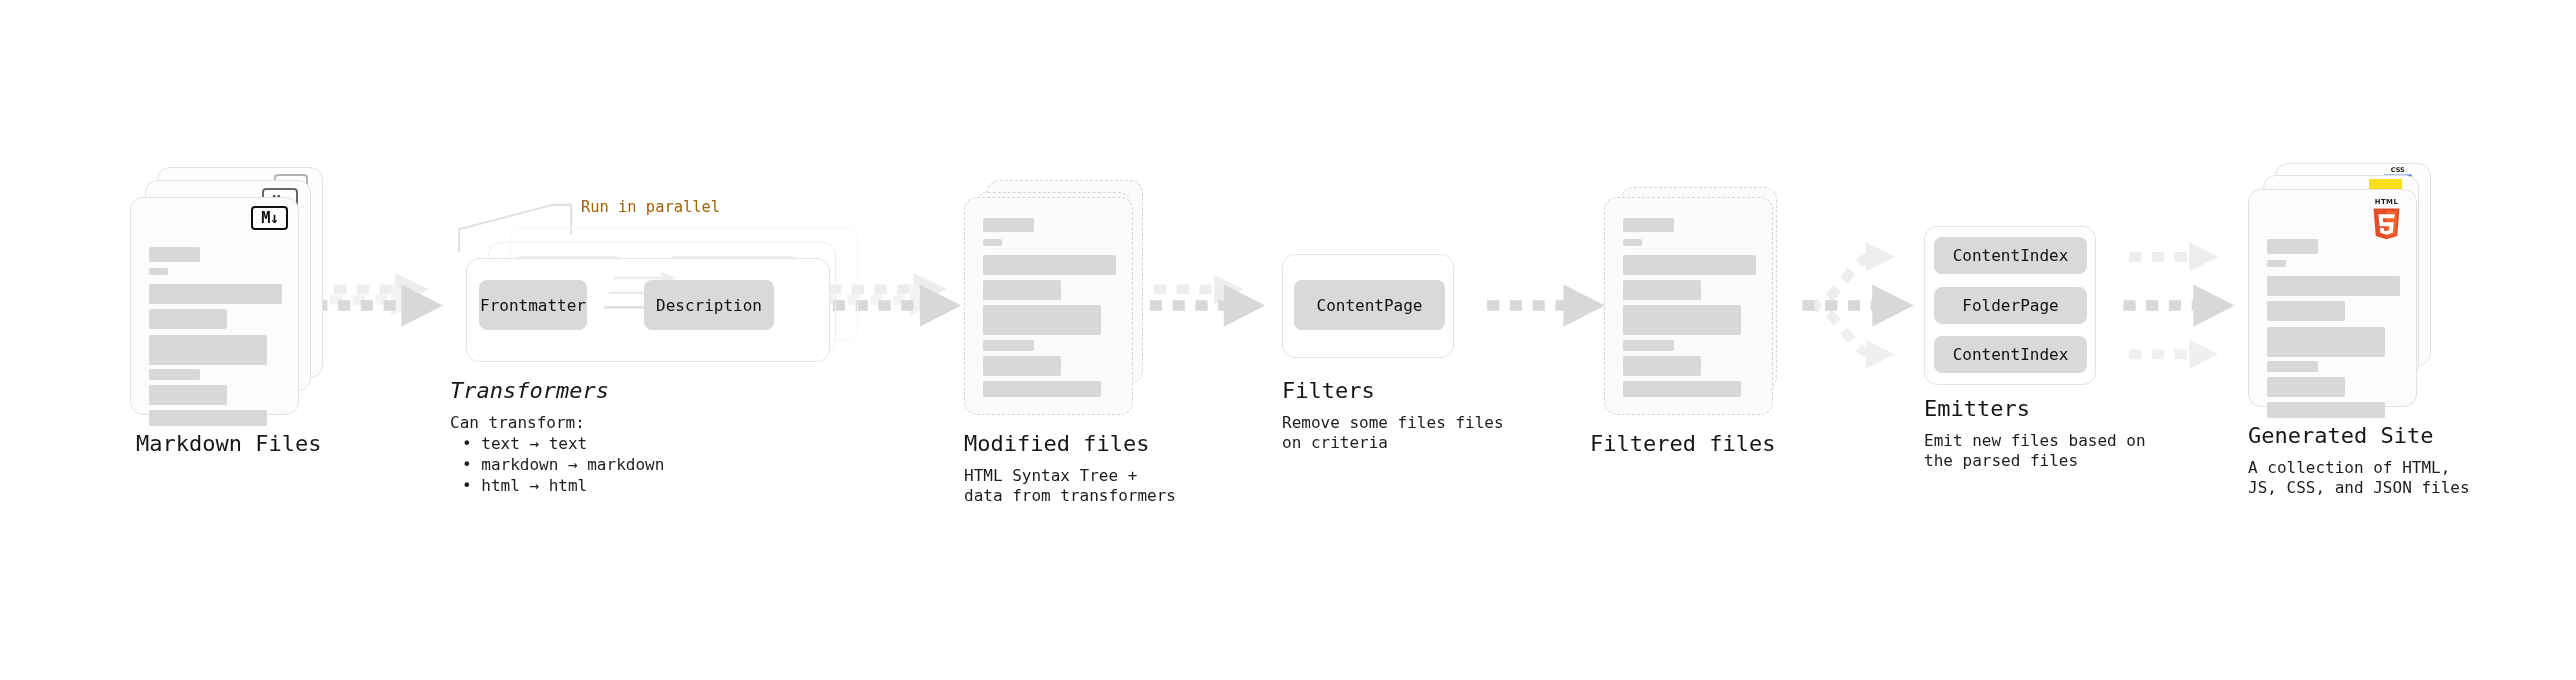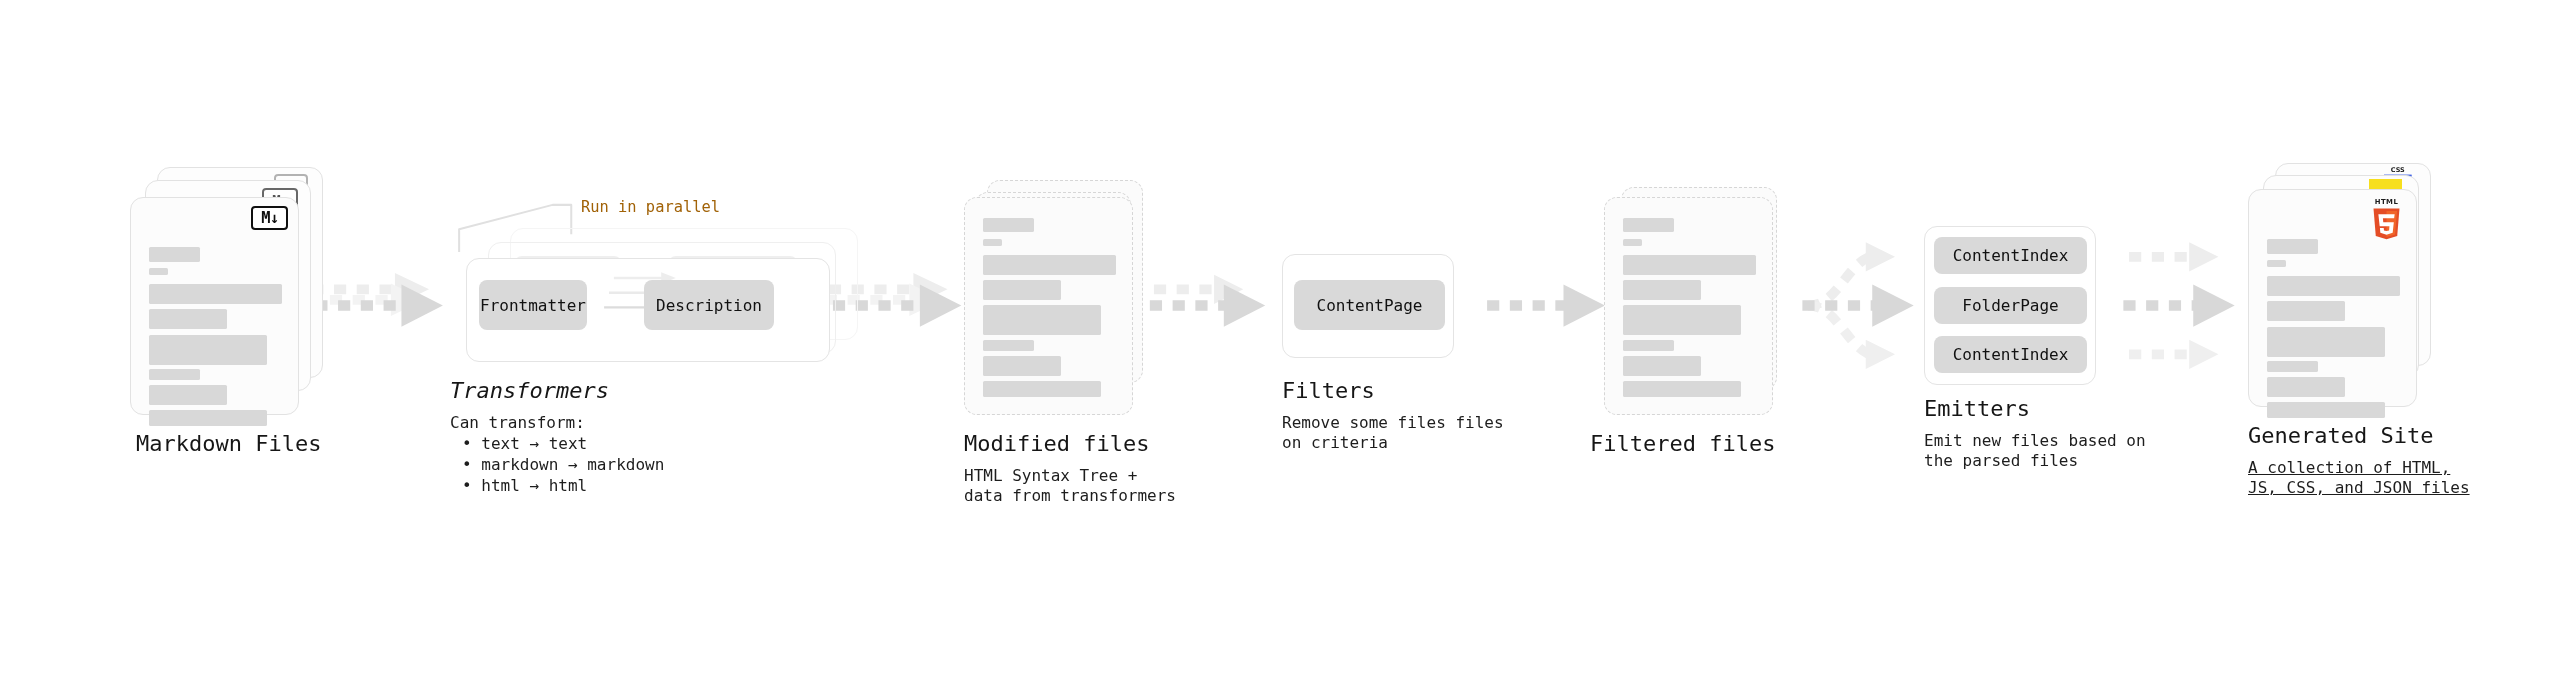--- a/index.html
+++ b/index.html
@@ -315,18 +315,18 @@
       <div class="skel" style="left:18px; top:70px;  width:18.7px;  height:6.5px;"></div>
       <div class="skel" style="left:18px; top:86px; width:133px; height:20.3px;"></div>
       <div class="skel" style="left:18px; top:111px; width:78px;  height:20.3px;"></div>
       <div class="skel" style="left:18px; top:137px; width:118px; height:30px;"></div>
       <div class="skel" style="left:18px; top:171px; width:51px;  height:10.6px;"></div>
       <div class="skel" style="left:18px; top:187px; width:78px;  height:20.3px;"></div>
       <div class="skel" style="left:18px; top:212px; width:118px; height:16.3px;"></div>
     </div>
 
     <div class="title" style="left:2248px; top:423px;">Generated Site</div>
-    <div class="subtitle" style="left:2248px; top:458px;text-decoration:underline;">A collection of HTML,
+    <div class="subtitle" style="left:2248px; top:458px;">A collection of HTML,
 JS, CSS, and JSON files</div>
   </div>
 
 </div>
 
 
 </body></html>

